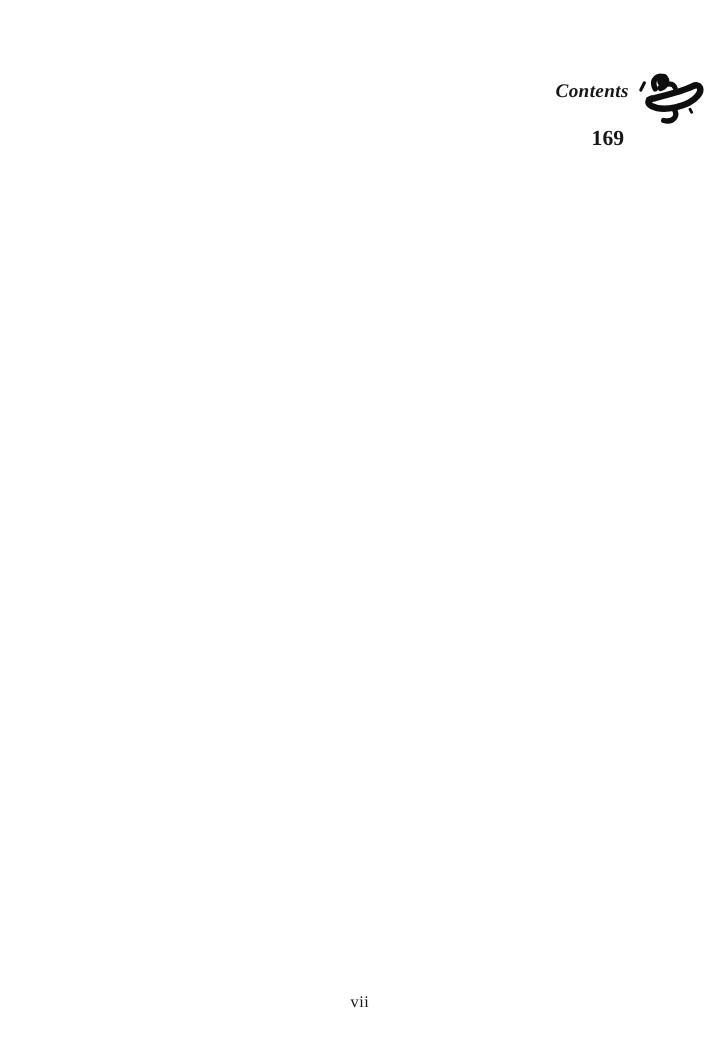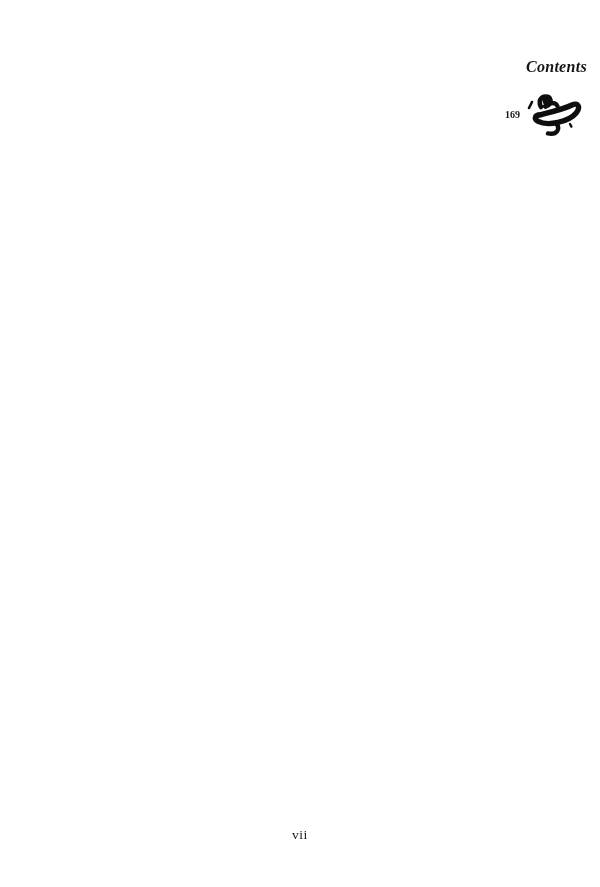--- a/index.html
+++ b/index.html
@@ -9,36 +9,36 @@
     color:#161616;
     font-family:"Liberation Serif","DejaVu Serif",serif;
     position:relative;
     overflow:hidden;
   }
   .page{position:absolute;inset:0;background:#fff;}
 
   
   .header{
     position:absolute;top:58px;right:13px;
-    display:flex;align-items:flex-start;gap:7px;flex-direction:column;
+    display:flex;align-items:center;gap:7px;
   }
   .contents-title{
     font-style:italic;font-weight:600;
     font-size:16px;letter-spacing:.3px;
     margin-bottom:8px;
   }
   .calligraphy{width:56px;height:46px;display:block;}
 
   
   .toc{
     position:absolute;left:78px;right:80px;top:101px;
   }
   .row{
     display:flex;align-items:baseline;
-    font-size:10px;line-height:28px;
+    font-size:18px;line-height:28px;
     white-space:pre;
   }
   .row .num{padding-right:5px;}
   .row .label{flex:0 0 auto;}
   .row .leader{
     flex:1 1 auto;overflow:hidden;height:28px;
     margin:0 4px 0 3px;min-width:10px;
   }
   .row .leader::after{
     content:"......................................................................................................................";

